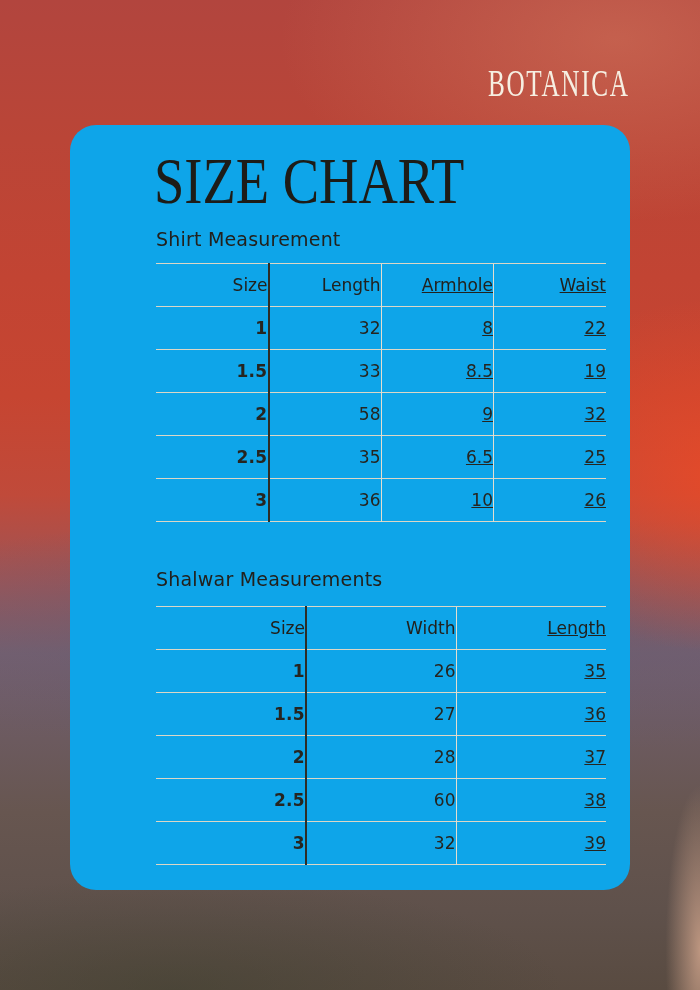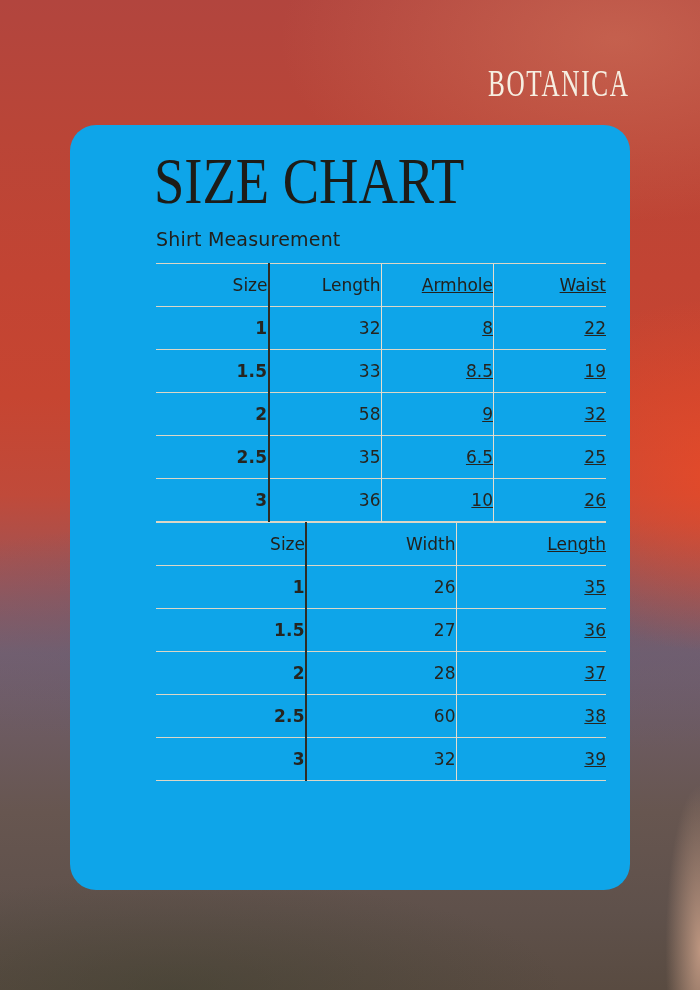--- a/index.html
+++ b/index.html
@@ -162,20 +162,21 @@
           <td class="size-col dark-divider">3</td>
           <td>36</td>
           <td class="light-divider">10</td>
           <td class="light-divider">26</td>
         </tr>
       </tbody>
     </table>
   </section>
 
   <section>
+    <h2 class="section-heading second">Shalwar Measurements</h2>
 
     <table>
       <thead>
         <tr>
           <th class="dark-divider">Size</th>
           <th>Width</th>
           <th class="light-divider">Length</th>
         </tr>
       </thead>
       <tbody>

